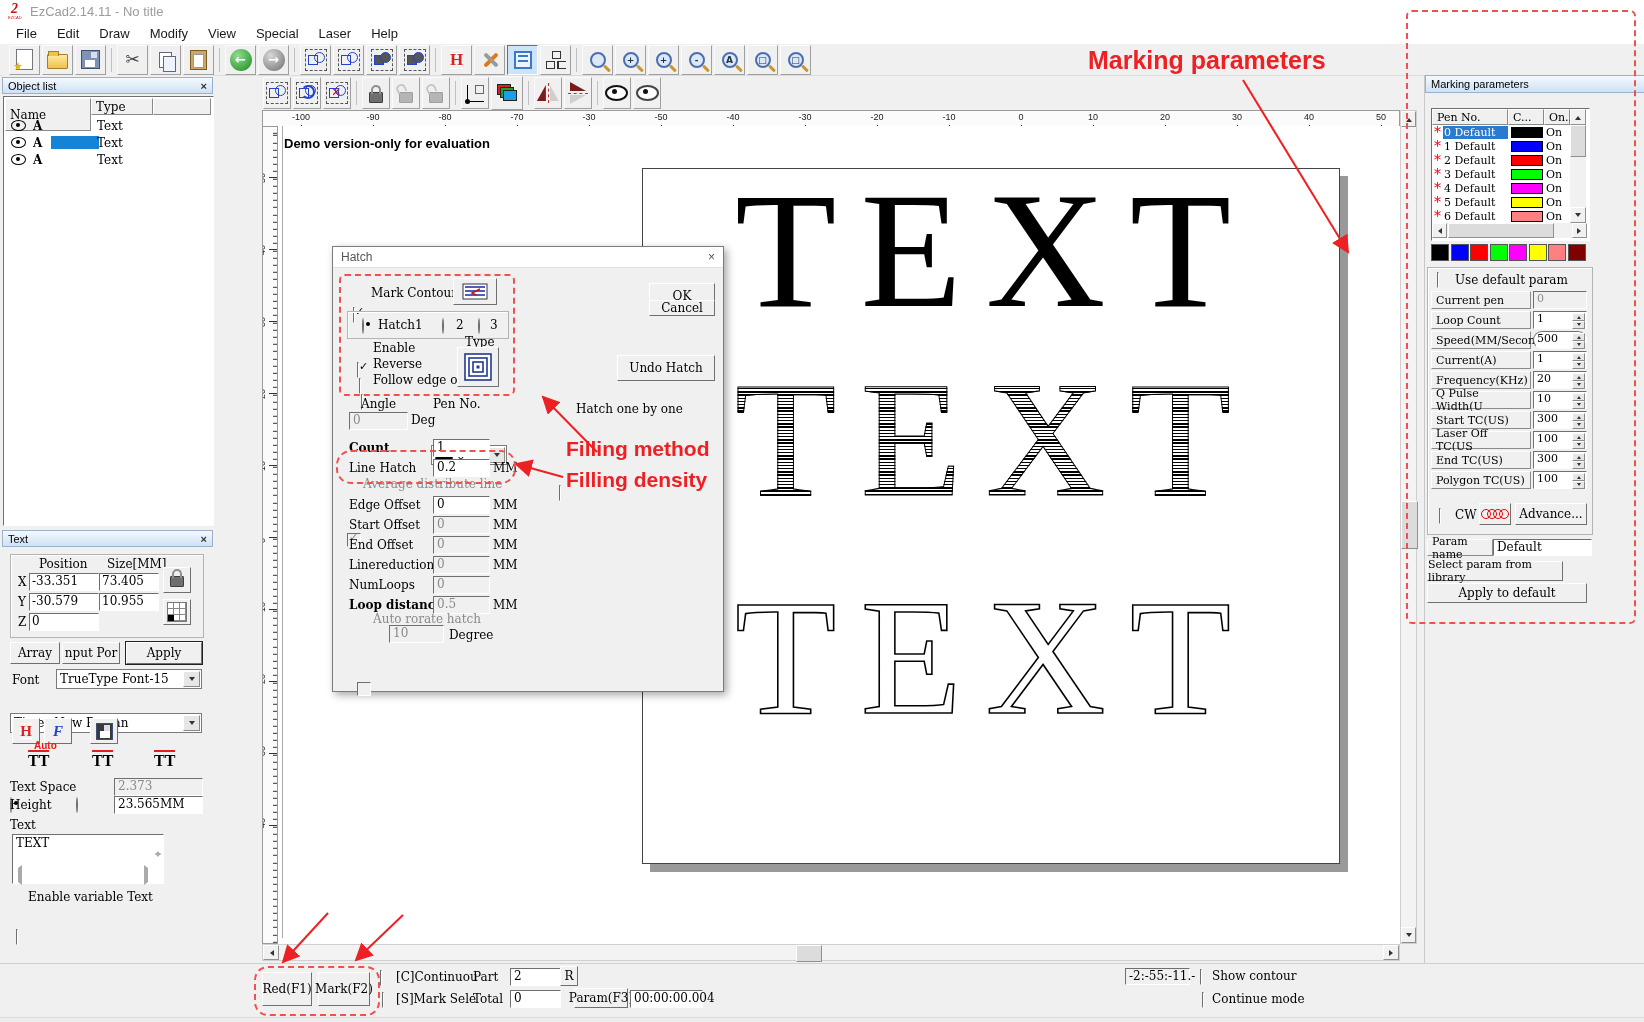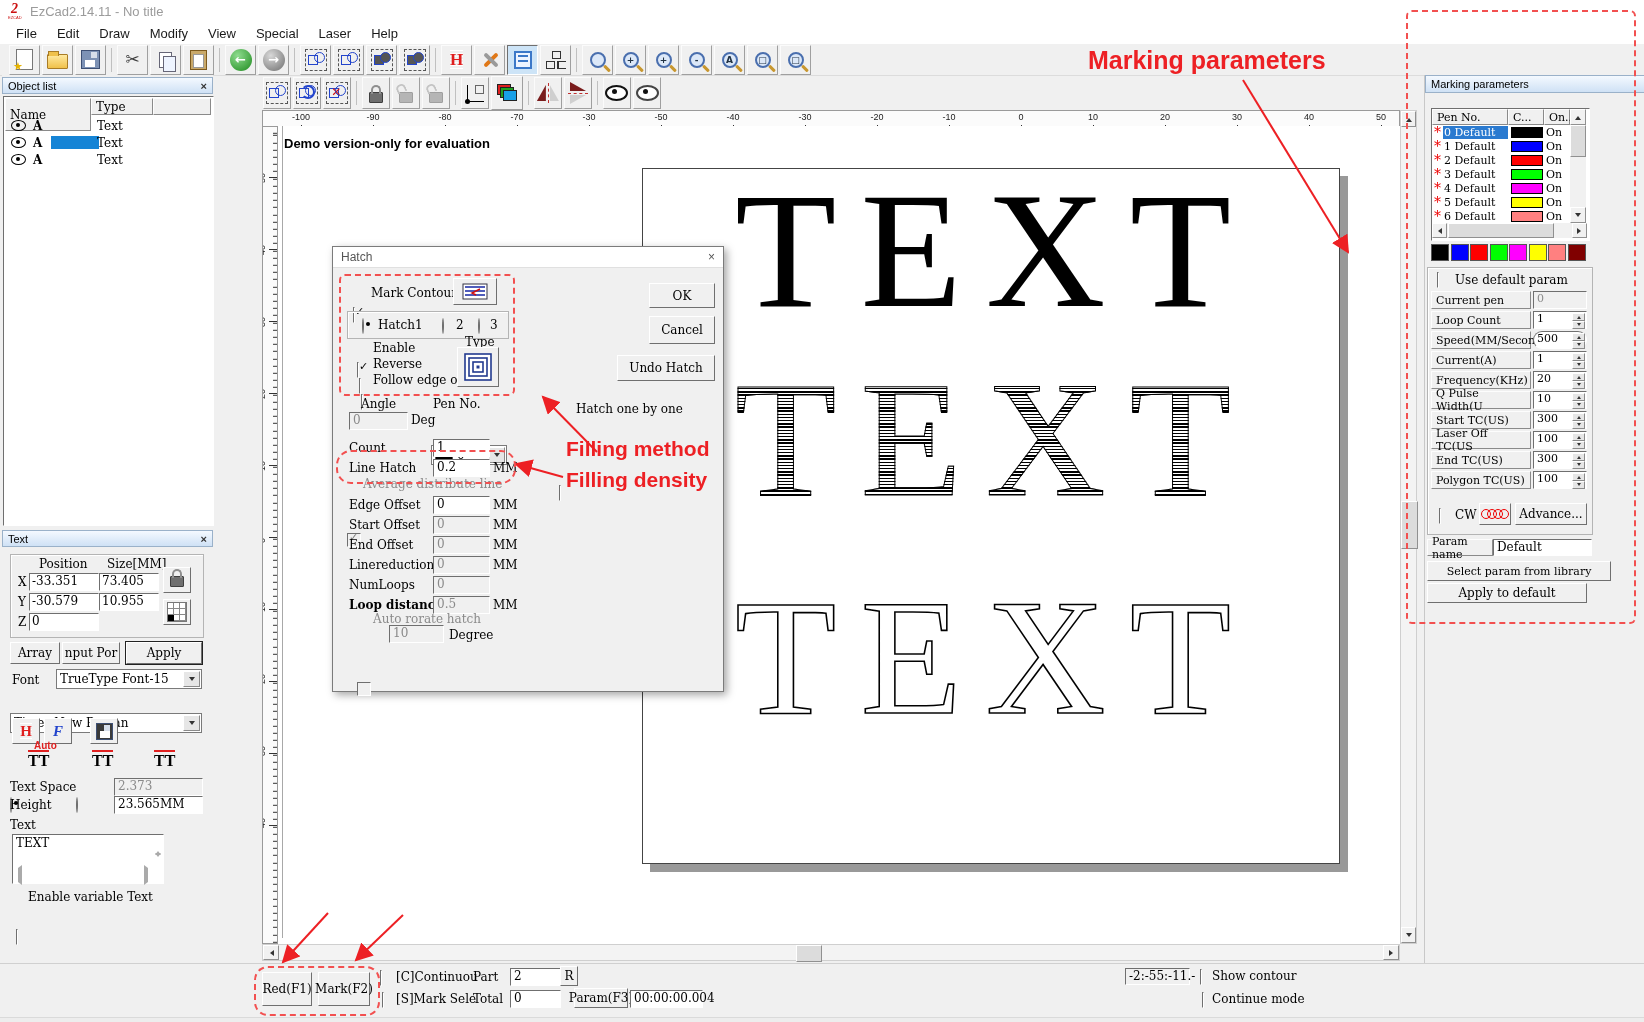--- a/index.html
+++ b/index.html
@@ -678,21 +678,21 @@
       <span class="row">
         <i style="width:8px;height:8px;border:1.5px solid #e00;border-radius:50%;margin-right:-4px"></i>
         <i style="width:8px;height:8px;border:1.5px solid #e00;border-radius:50%;margin-right:-4px"></i>
         <i style="width:8px;height:8px;border:1.5px solid #e00;border-radius:50%;margin-right:-4px"></i>
         <i style="width:8px;height:8px;border:1.5px solid #e00;border-radius:50%"></i>
       </span>
     </div>
     <div class="dbtn abs" style="left:90px;top:428px;width:72px;height:22px">Advance...</div>
     <div class="hbtn abs" style="left:2px;top:464px;width:66px;height:17px;font-size:11px">Param name</div>
     <div class="sunk abs srf" style="left:68px;top:464px;width:94px;height:15px;padding-left:3px">Default</div>
-    <div class="dbtn abs" style="left:2px;top:486px;width:184px;height:20px;font-size:11px">Select param from library</div>
+    <div class="dbtn abs" style="left:2px;top:486px;width:136px;height:20px;font-size:11px">Select param from library</div>
     <div class="dbtn abs" style="left:2px;top:508px;width:160px;height:20px">Apply to default</div>
   </div>
 
   
   <div id="hatchdlg" class="abs" style="left:332px;top:246px;width:390px;height:444px;z-index:40">
     <div class="dtitle">
       <span>Hatch</span>
       <span style="margin-left:auto;color:#555">×</span>
     </div>
     <span class="cb on abs" style="left:20px;top:40px"></span>
@@ -734,21 +734,21 @@
     <span class="abs srf" style="left:78px;top:166px">Deg</span>
     <span class="abs srf" style="left:100px;top:150px">Pen No.</span>
     <div class="combo abs" style="left:98px;top:163px;width:76px;height:20px">
       <span style="width:16px;height:10px;background:#000;border:1px solid #555;margin-right:4px"></span>
       <span>0</span>
       <span class="dd">
           <i class="tri-d"></i>
         </span>
     </div>
     <div id="hatchrows">
-        <div class="abs srf" style="left: 16px; top: 194px;">Count</div>
+        <div class="abs srf" style="left: 16px; top: 194px; font-weight: bold;">Count</div>
         <div class="sunk abs srf" style="left: 100px; top: 192px; width: 52px; height: 16px; padding-left: 3px;">1</div>
         <div class="abs srf" style="left: 16px; top: 214px;">Line Hatch</div>
         <div class="sunk abs srf" style="left: 100px; top: 212px; width: 52px; height: 16px; padding-left: 3px;">0.2</div>
         <div class="abs srf" style="left: 160px; top: 214px;">MM</div>
         <div class="cb on dgray abs" style="left: 14px; top: 231px;"></div>
         <div class="abs srf" style="left: 30px; top: 230px; color: rgb(138, 138, 138);">Average distribute line</div>
         <div class="abs srf" style="left: 16px; top: 251px;">Edge Offset</div>
         <div class="sunk abs srf" style="left: 100px; top: 249px; width: 52px; height: 16px; padding-left: 3px;">0</div>
         <div class="abs srf" style="left: 160px; top: 251px;">MM</div>
         <div class="abs srf" style="left: 16px; top: 271px;">Start Offset</div>
@@ -764,21 +764,21 @@
         <div class="sunk abs srf dis" style="left: 100px; top: 329px; width: 52px; height: 16px; padding-left: 3px;">0</div>
         <div class="abs srf" style="left: 16px; top: 351px; font-weight: bold;">Loop distance</div>
         <div class="sunk abs srf dis" style="left: 100px; top: 349px; width: 52px; height: 16px; padding-left: 3px;">0.5</div>
         <div class="abs srf" style="left: 160px; top: 351px;">MM</div>
         <div class="cb dgray abs" style="left: 24px; top: 366px;"></div>
         <div class="abs srf" style="left: 40px; top: 365px; color: rgb(138, 138, 138);">Auto rorate hatch</div>
         <div class="sunk dis abs srf" style="left: 56px; top: 378px; width: 50px; height: 16px; padding-left: 3px;">10</div>
         <div class="abs srf" style="left: 116px; top: 381px;">Degree</div>
       </div>
     <div class="dbtn abs" style="left:316px;top:36px;width:66px;height:25px">OK</div>
-    <div class="dbtn abs" style="left:316px;top:69px;width:66px;height:28px">Cancel</div>
+    <div class="dbtn abs" style="left:316px;top:53px;width:66px;height:16px">Cancel</div>
     <div class="dbtn abs" style="left:284px;top:108px;width:98px;height:26px">Undo Hatch</div>
     <span class="cb abs" style="left:226px;top:156px"></span>
     <span class="abs srf" style="left:243px;top:155px">Hatch one by one</span>
   </div>
 
   
   <div class="abs" style="left:0;top:963px;width:1644px;height:54px;background:#f0f0f0;border-top:1px solid #d0d0d0"></div>
   <div class="dbtn abs" style="left:262px;top:972px;width:50px;height:34px;z-index:10">Red(F1)</div>
   <div class="dbtn abs" style="left:318px;top:972px;width:52px;height:34px;z-index:10">Mark(F2)</div>
   <span class="cb abs" style="left:380px;top:971px;z-index:10"></span>

